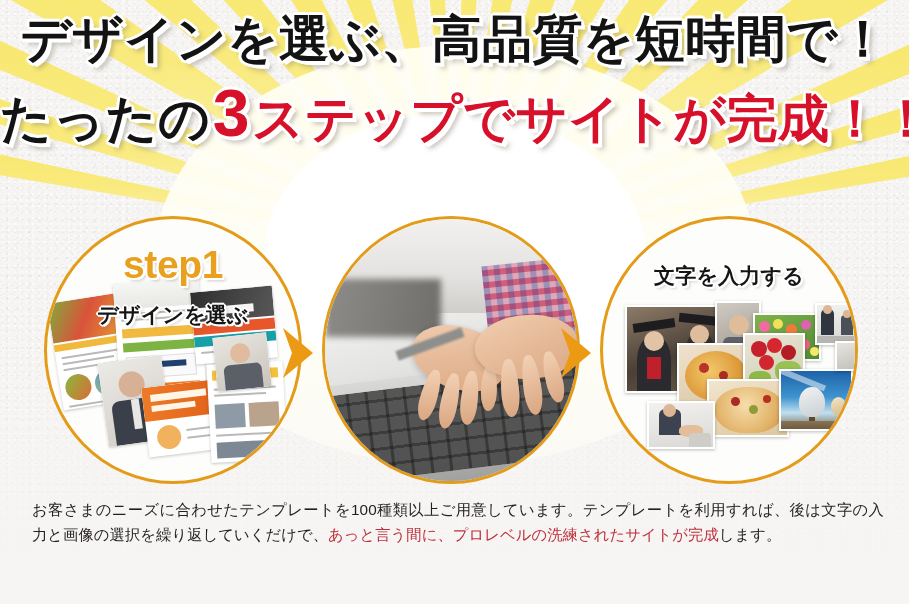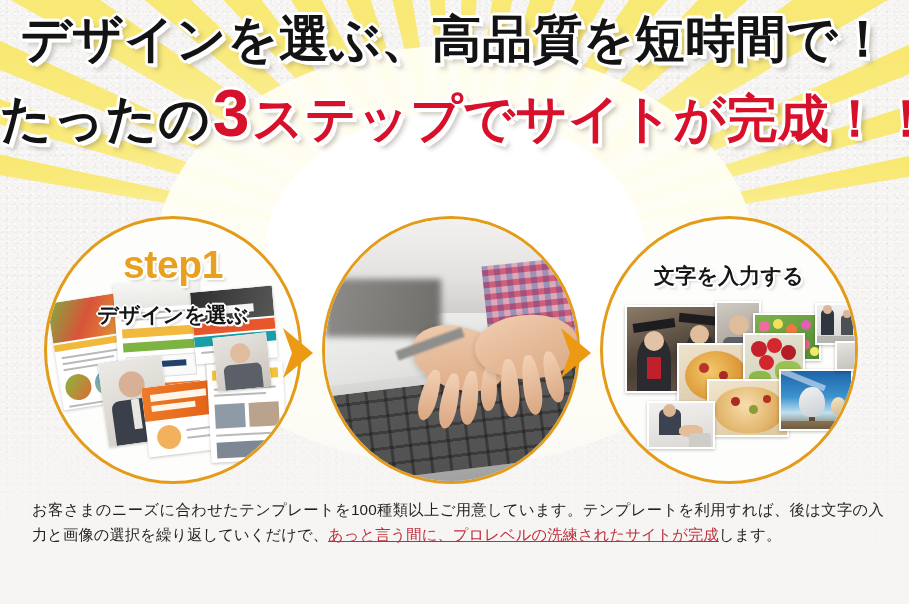--- a/index.html
+++ b/index.html
@@ -177,21 +177,21 @@
   .caption {
     position:absolute;
     left:32px; top:498px;
     width:852px;
     font-size:15.3px;
     line-height:1.62;
     color:#231f1e;
     letter-spacing:.005em;
     text-align:justify;
   }
-  .caption .hi { color:#bf2f3c;text-decoration:underline; }
+  .caption .hi { color:#bf2f3c; }
 
   
   .flyer {
     position:absolute;
     background:#fff;
     box-shadow:0 1px 3px rgba(0,0,0,.22);
     overflow:hidden;
   }
   .f-band { position:absolute; left:0; right:0; }
   .f-line { position:absolute; background:#b9b9b9; height:2px; }

